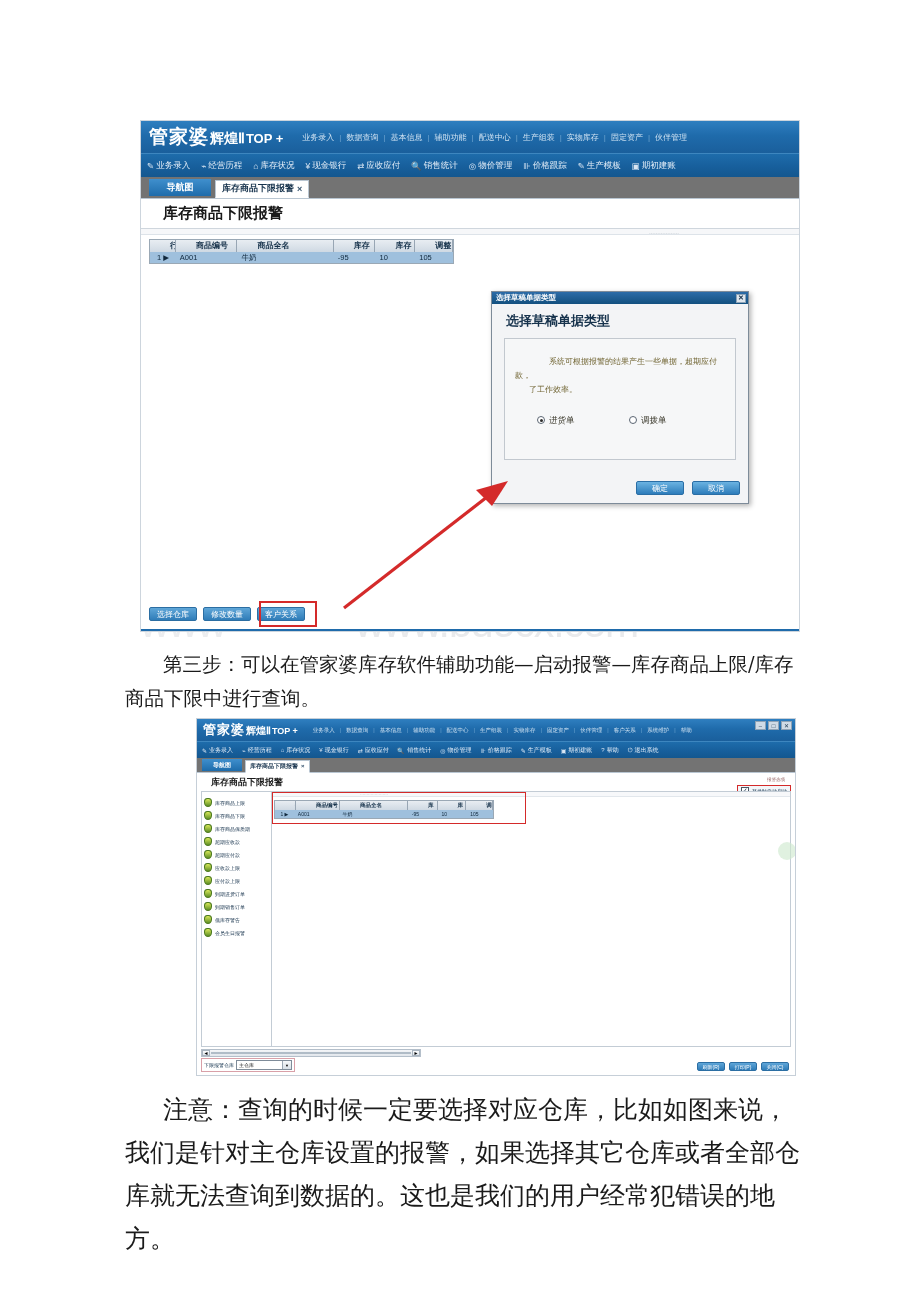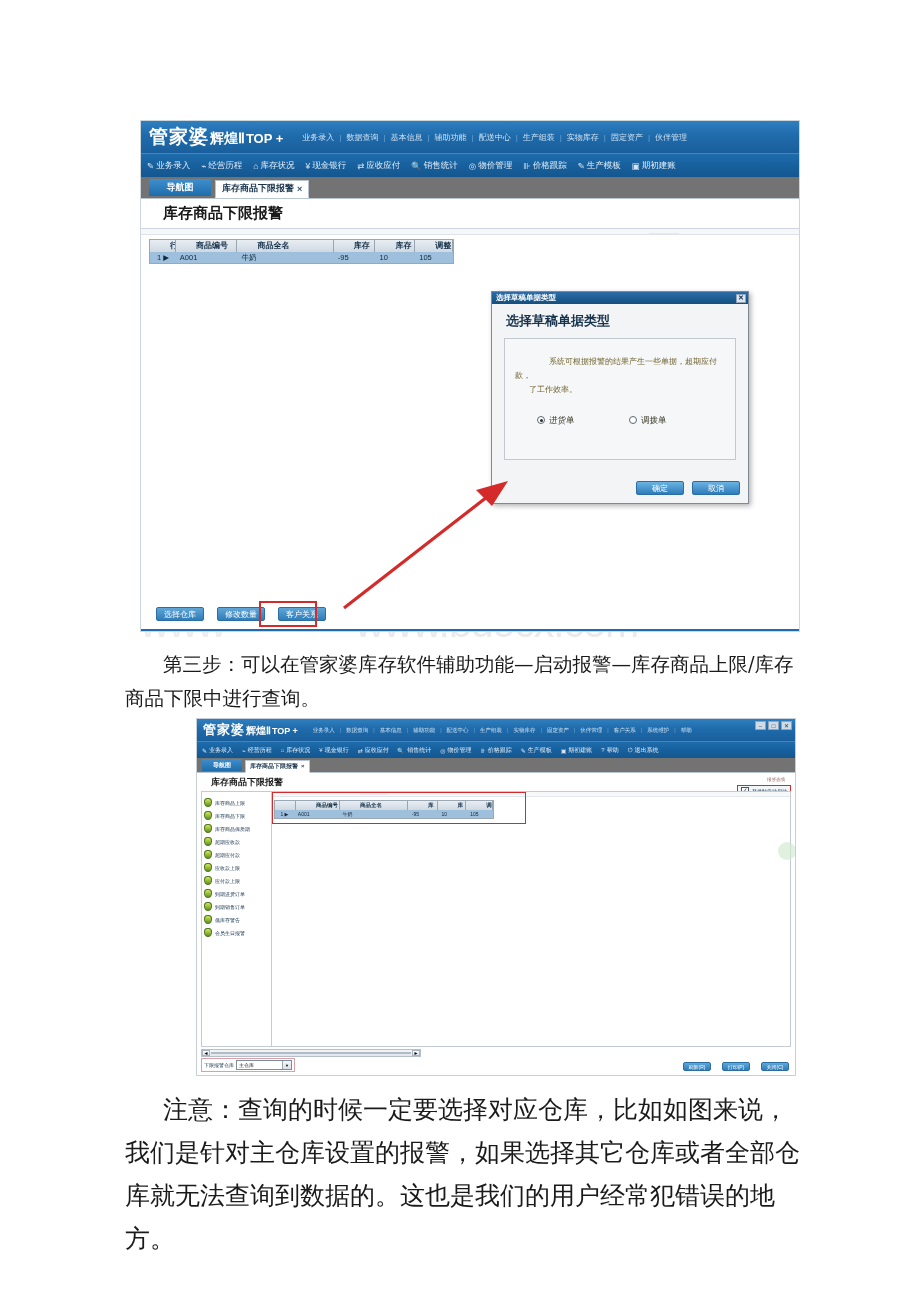--- a/index.html
+++ b/index.html
@@ -131,21 +131,20 @@
 
   
   .btn {
     background:linear-gradient(to bottom,#5fa6d8,#2f7cb8);
     border:1px solid #2b6ea3;
     color:#ffffff;
     font-family:"Liberation Sans", sans-serif;
     display:inline-flex; align-items:center; justify-content:center;
     border-radius:2px;
     white-space:nowrap;
-    margin-left:7px;
   }
   .btn-dialog {
     background:linear-gradient(to bottom,#6bb3e2,#2d7cba);
     border:1px solid #2a6ea5;
     color:#fff;
     font-family:"Liberation Sans", sans-serif;
     display:inline-flex; align-items:center; justify-content:center;
     border-radius:2px;
   }
 

